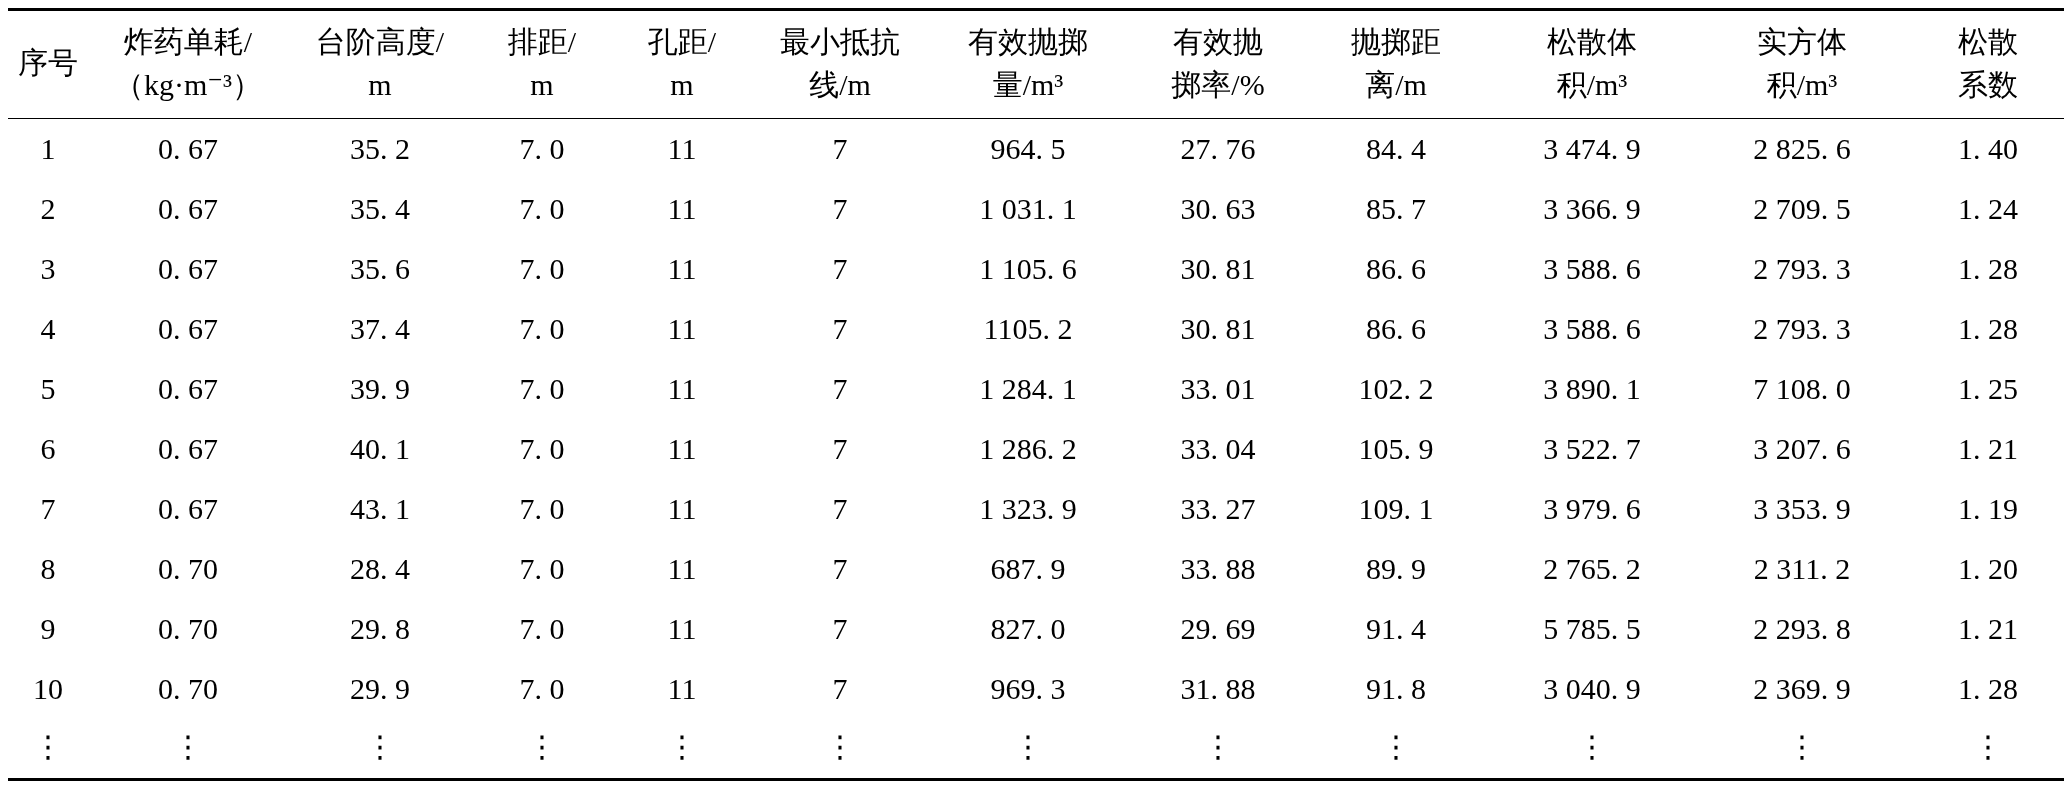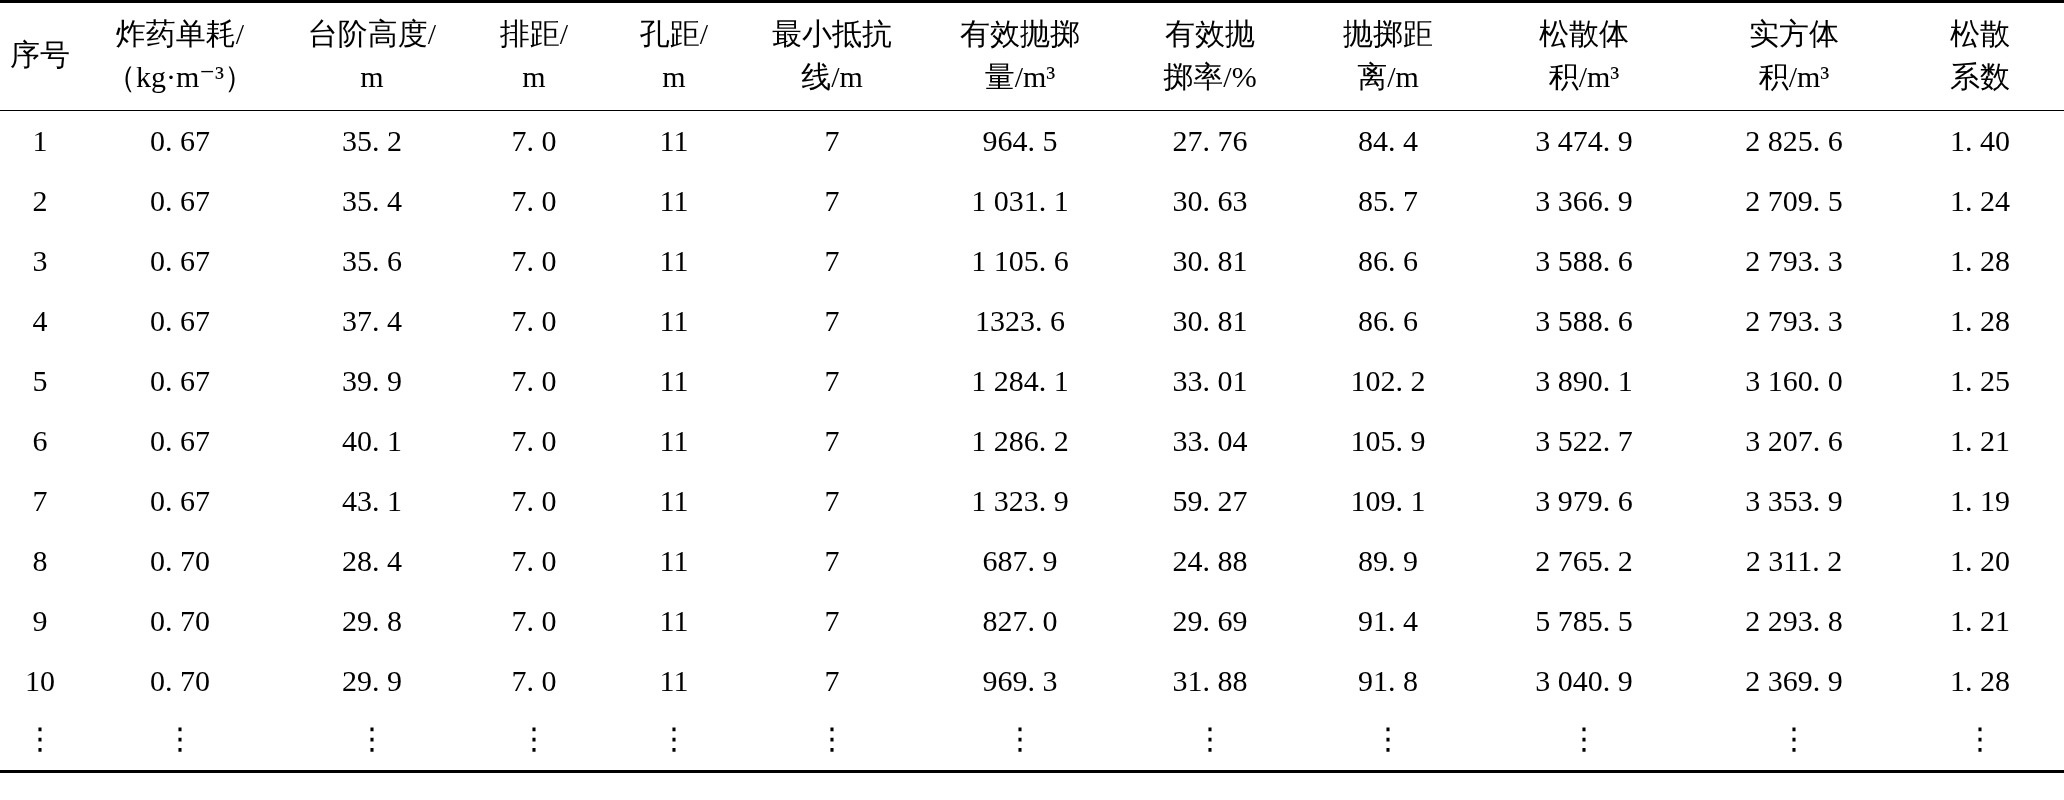--- a/index.html
+++ b/index.html
@@ -11,21 +11,21 @@
     width: 2064px;
     height: 800px;
     font-family: "Liberation Serif", "DejaVu Serif", serif;
     color: #000000;
     overflow: hidden;
   }
   .table-wrap {
     width: 2064px;
     height: 800px;
     box-sizing: border-box;
-    padding: 0;
+    padding: 8px;
   }
   table.data-table {
     width: 2064px;
     border-collapse: collapse;
     table-layout: fixed;
   }
   table.data-table thead tr.header-row th {
     border-top: 3px solid #000;
     border-bottom: 1.5px solid #000;
     padding: 10px 4px 12px 4px;
@@ -179,39 +179,39 @@
           <td>2 793. 3</td>
           <td>1. 28</td>
         </tr>
         <tr>
           <td>4</td>
           <td>0. 67</td>
           <td>37. 4</td>
           <td>7. 0</td>
           <td>11</td>
           <td>7</td>
-          <td>1323. 6</td>
+          <td>1105. 2</td>
           <td>30. 81</td>
           <td>86. 6</td>
           <td>3 588. 6</td>
           <td>2 793. 3</td>
           <td>1. 28</td>
         </tr>
         <tr>
           <td>5</td>
           <td>0. 67</td>
           <td>39. 9</td>
           <td>7. 0</td>
           <td>11</td>
           <td>7</td>
           <td>1 284. 1</td>
           <td>33. 01</td>
           <td>102. 2</td>
           <td>3 890. 1</td>
-          <td>3 160. 0</td>
+          <td>7 108. 0</td>
           <td>1. 25</td>
         </tr>
         <tr>
           <td>6</td>
           <td>0. 67</td>
           <td>40. 1</td>
           <td>7. 0</td>
           <td>11</td>
           <td>7</td>
           <td>1 286. 2</td>
@@ -222,35 +222,35 @@
           <td>1. 21</td>
         </tr>
         <tr>
           <td>7</td>
           <td>0. 67</td>
           <td>43. 1</td>
           <td>7. 0</td>
           <td>11</td>
           <td>7</td>
           <td>1 323. 9</td>
-          <td>59. 27</td>
+          <td>33. 27</td>
           <td>109. 1</td>
           <td>3 979. 6</td>
           <td>3 353. 9</td>
           <td>1. 19</td>
         </tr>
         <tr>
           <td>8</td>
           <td>0. 70</td>
           <td>28. 4</td>
           <td>7. 0</td>
           <td>11</td>
           <td>7</td>
           <td>687. 9</td>
-          <td>24. 88</td>
+          <td>33. 88</td>
           <td>89. 9</td>
           <td>2 765. 2</td>
           <td>2 311. 2</td>
           <td>1. 20</td>
         </tr>
         <tr>
           <td>9</td>
           <td>0. 70</td>
           <td>29. 8</td>
           <td>7. 0</td>

